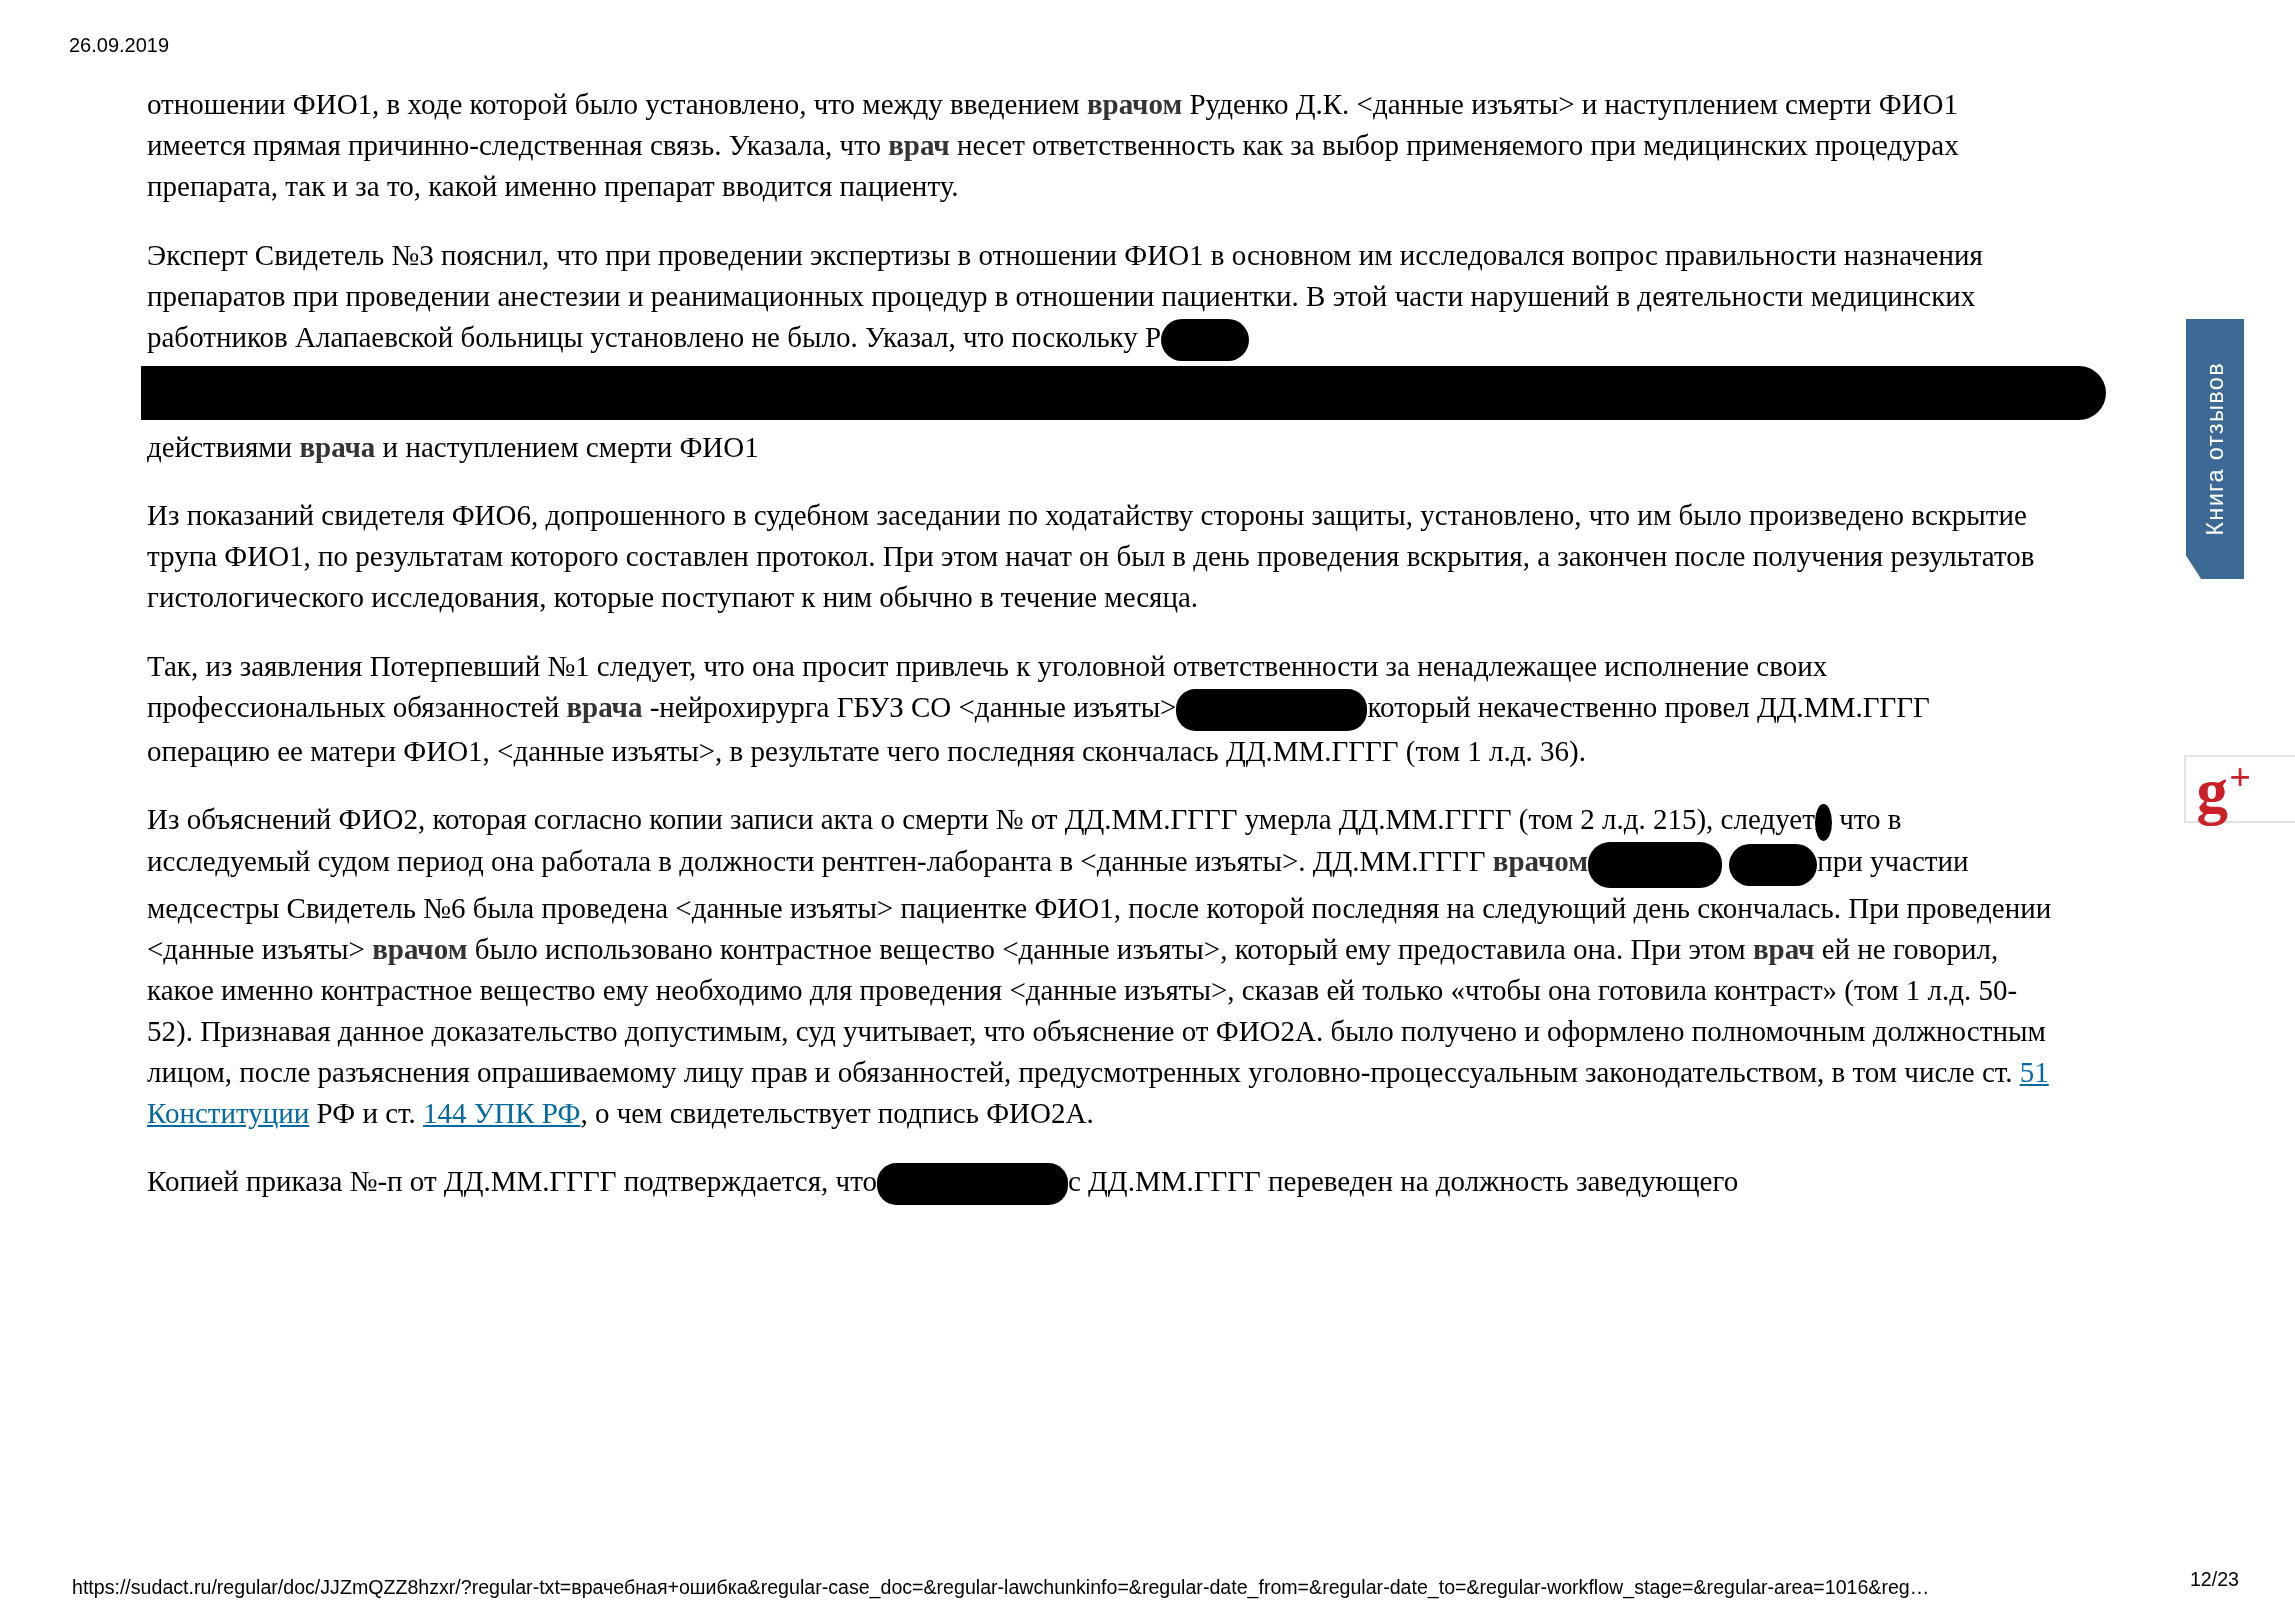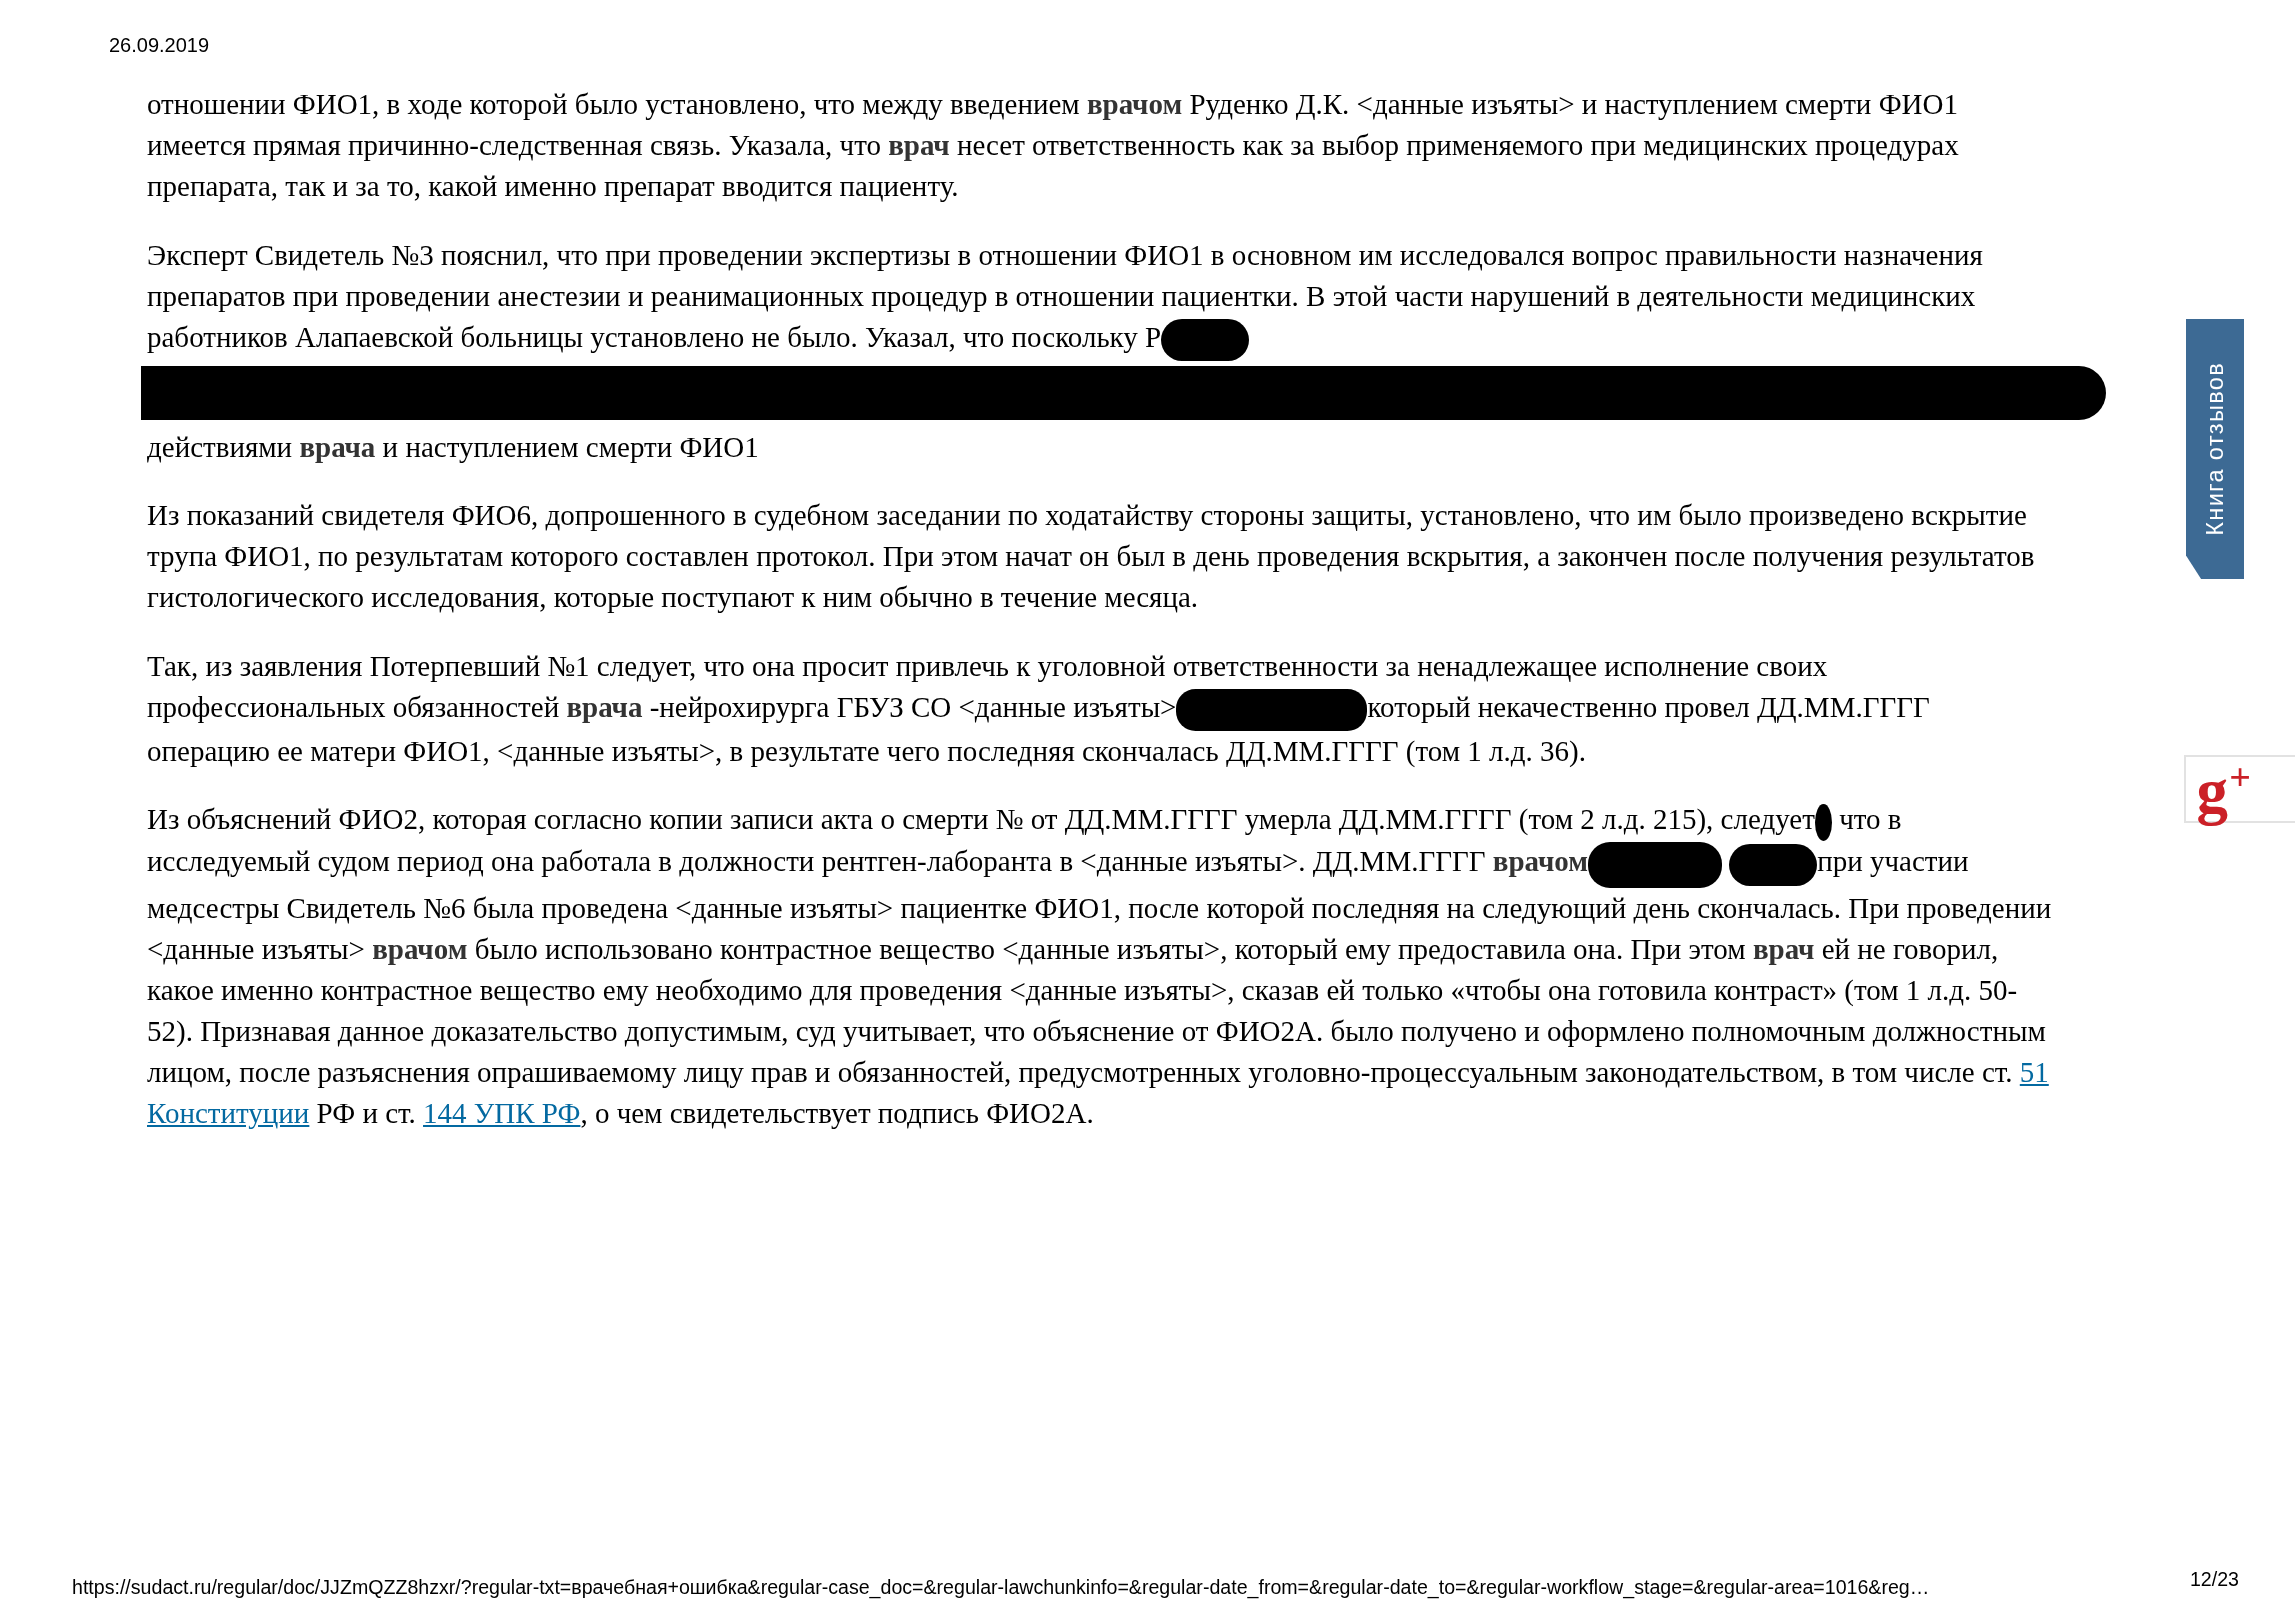--- a/index.html
+++ b/index.html
@@ -5,21 +5,21 @@
   html,body{margin:0;padding:0;}
   body{
     width:2295px;height:1622px;
     background:#ffffff;
     font-family:"Liberation Sans","DejaVu Sans",sans-serif;
     color:#000;
     position:relative;
     overflow:hidden;
   }
   
-  .hdr{position:absolute;top:34px;left:0;right:0;height:26px;font-size:20px;color:#000;margin-left:40px;}
+  .hdr{position:absolute;top:34px;left:0;right:0;height:26px;font-size:20px;color:#000;}
   .hdr .date{position:absolute;left:69px;top:0;}
   .hdr .title{text-align:center;margin:0 275px;white-space:nowrap;}
   .ftr{
     position:absolute;top:1568px;left:0;right:0;
     font-size:19.6px;color:#000;
     display:flex;justify-content:space-between;align-items:flex-start;
     padding:0 56px 0 72px;
   }
   .ftr .url{max-width:1996px;white-space:nowrap;overflow:hidden;margin-top:8px;}
   
@@ -79,20 +79,21 @@
 <div class="hdr">
   <span class="date">26.09.2019</span>
 </div>
 
 <main class="content">
     <p class="para"><span>отношении ФИО1, в ходе которой было установлено, что между введением </span><b class="hl">врачом</b><span> Руденко Д.К. &lt;данные изъяты&gt; и наступлением смерти ФИО1 имеется прямая причинно-следственная связь. Указала, что </span><b class="hl">врач</b><span> несет ответственность как за выбор применяемого при медицинских процедурах препарата, так и за то, какой именно препарат вводится пациенту.</span></p>
     <p class="para"><span>Эксперт Свидетель №3 пояснил, что при проведении экспертизы в отношении ФИО1 в основном им исследовался вопрос правильности назначения препаратов при проведении анестезии и реанимационных процедур в отношении пациентки. В этой части нарушений в деятельности медицинских работников Алапаевской больницы установлено не было. Указал, что поскольку Р</span><span class="redact r-sm"></span><span class="redact r-bar"></span><span>действиями </span><b class="hl">врача</b><span> и наступлением смерти ФИО1</span></p>
     <p class="para"><span>Из показаний свидетеля ФИО6, допрошенного в судебном заседании по ходатайству стороны защиты, установлено, что им было произведено вскрытие трупа ФИО1, по результатам которого составлен протокол. При этом начат он был в день проведения вскрытия, а закончен после получения результатов гистологического исследования, которые поступают к ним обычно в течение месяца.</span></p>
     <p class="para"><span>Так, из заявления Потерпевший №1 следует, что она просит привлечь к уголовной ответственности за ненадлежащее исполнение своих профессиональных обязанностей </span><b class="hl">врача</b><span> -нейрохирурга ГБУЗ СО &lt;данные изъяты&gt;</span><span class="redact r-lg"></span><span>который некачественно провел ДД.ММ.ГГГГ операцию ее матери ФИО1, &lt;данные изъяты&gt;, в результате чего последняя скончалась ДД.ММ.ГГГГ (том 1 л.д. 36).</span></p>
     <p class="para"><span>Из объяснений ФИО2, которая согласно копии записи акта о смерти № от ДД.ММ.ГГГГ умерла ДД.ММ.ГГГГ (том 2 л.д. 215), следует</span><span class="redact r-dot"></span><span> что в исследуемый судом период она работала в должности рентген-лаборанта в &lt;данные изъяты&gt;. ДД.ММ.ГГГГ </span><b class="hl">врачом</b><span class="redact r-md"></span><span> </span><span class="redact r-sm"></span><span>при участии медсестры Свидетель №6 была проведена &lt;данные изъяты&gt; пациентке ФИО1, после которой последняя на следующий день скончалась. При проведении &lt;данные изъяты&gt; </span><b class="hl">врачом</b><span> было использовано контрастное вещество &lt;данные изъяты&gt;, который ему предоставила она. При этом </span><b class="hl">врач</b><span> ей не говорил, какое именно контрастное вещество ему необходимо для проведения &lt;данные изъяты&gt;, сказав ей только «чтобы она готовила контраст» (том 1 л.д. 50-52). Признавая данное доказательство допустимым, суд учитывает, что объяснение от ФИО2А. было получено и оформлено полномочным должностным лицом, после разъяснения опрашиваемому лицу прав и обязанностей, предусмотренных уголовно-процессуальным законодательством, в том числе ст. </span><a class="doclink" href="#">51 Конституции</a><span> РФ и ст. </span><a class="doclink" href="#">144 УПК РФ</a><span>, о чем свидетельствует подпись ФИО2А.</span></p>
+    <p class="para"><span>Копией приказа №-п от ДД.ММ.ГГГГ подтверждается, что</span><span class="redact r-lg"></span><span>с ДД.ММ.ГГГГ переведен на должность заведующего</span></p>
   </main>
 
 <div class="feedback-tab">
   <span class="vtxt">Книга отзывов</span>
 </div>
 
 <div class="gplus-box">
   <span class="gplus"><span>g</span><span class="plus">+</span></span>
 </div>
 

